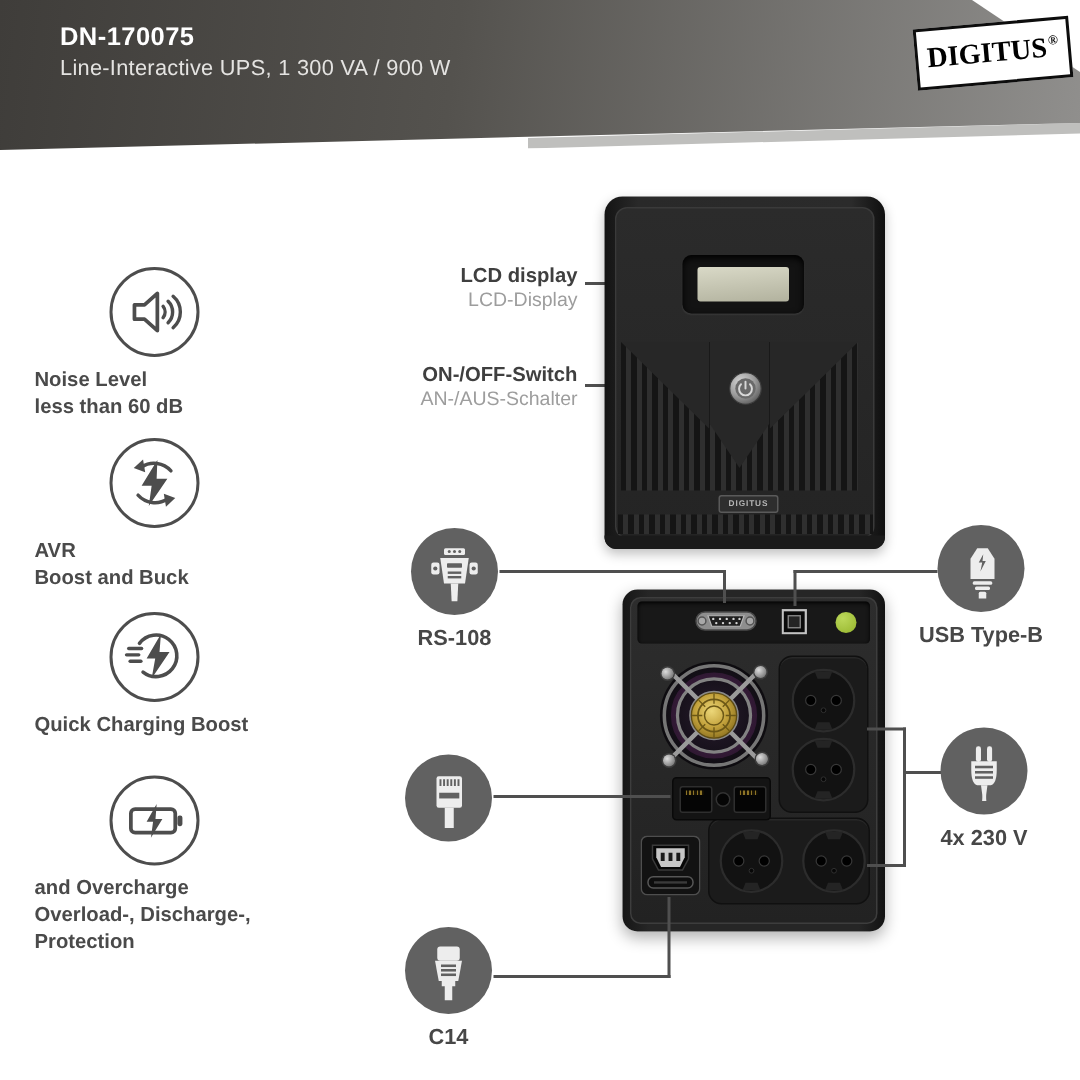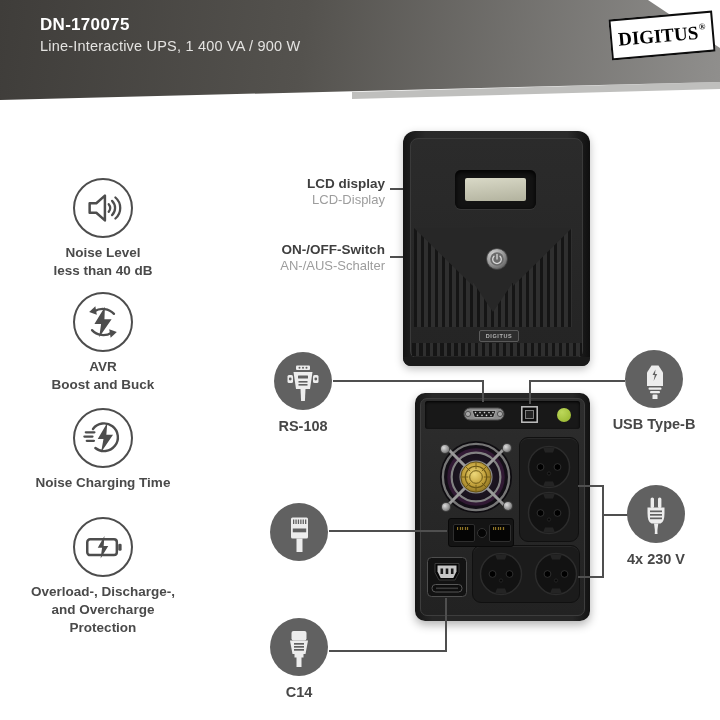--- a/index.html
+++ b/index.html
@@ -14,21 +14,21 @@
     background:linear-gradient(97deg,#3f3d3a 0%,#54524e 42%,#908f8d 100%);
     clip-path:polygon(0 0,648px 0,720px 48px,720px 82px,0 100px);}
   .model-title{left:40px;top:15px;font-size:17px;font-weight:bold;color:#ffffff;letter-spacing:.3px;}
   .model-subtitle{left:40px;top:38px;font-size:14.5px;color:#e4e3e1;letter-spacing:.2px;}
   .logo-box{left:610px;top:15px;width:100px;height:37px;background:#fff;border:2.5px solid #0d0d0d;
     transform:rotate(-5deg);display:flex;align-items:center;justify-content:center;
     font-family:"Liberation Serif", serif;font-weight:bold;font-size:19px;color:#000;}
   .logo-reg{font-size:9px;position:relative;top:-6px;margin-left:1px;}
 
   
-  .feature{position:absolute;left:23px;width:160px;text-align:center;}
+  .feature{position:absolute;left:23px;width:160px;text-align:left;}
   .feature-circle{width:60px;height:60px;margin:0 auto;border:2.5px solid #4d4d4d;border-radius:50%;
     box-sizing:border-box;display:flex;align-items:center;justify-content:center;background:#fff;}
   .feature-label{margin-top:6px;font-size:13.5px;font-weight:bold;color:#4a4a4a;line-height:1.32;}
 
   
   .callout{position:absolute;width:140px;text-align:center;}
   .callout-circle{width:58px;height:58px;margin:0 auto;background:#616161;border-radius:50%;
     display:flex;align-items:center;justify-content:center;}
   .callout-label{margin-top:7px;font-size:14.5px;font-weight:bold;color:#474747;line-height:1.3;}
   .fc{position:absolute;right:335px;text-align:right;}
@@ -106,39 +106,39 @@
         <circle cx="13.5" cy="22" r="3.4" fill="#000" stroke="#383838" stroke-width="0.8"></circle>
         <circle cx="30.5" cy="22" r="3.4" fill="#000" stroke="#383838" stroke-width="0.8"></circle>
         <circle cx="22" cy="28.5" r="1.6" fill="#070707" stroke="#333" stroke-width="0.6"></circle>
       </symbol>
     </defs>
   </svg>
 
   <div class="banner-strip"></div>
   <div class="banner">
     <div class="abs model-title">DN-170075</div>
-    <div class="abs model-subtitle">Line-Interactive UPS, 1 400 VA / 900 W</div>
+    <div class="abs model-subtitle">Line-Interactive UPS, 1 300 VA / 900 W</div>
   </div>
   <div class="abs logo-box">
     <span>DIGITUS</span>
       <span class="logo-reg">®</span>
   </div>
 
   <div class="feature" style="top:178px">
     <div class="feature-circle">
       <svg width="42" height="42" viewBox="0 0 44 44">
         <path d="M8 17 H15 L24 9 V35 L15 27 H8 Z" fill="none" stroke="#4d4d4d" stroke-width="2.6" stroke-linejoin="round"></path>
         <path d="M28 18 a6.5 6.5 0 0 1 0 8" fill="none" stroke="#4d4d4d" stroke-width="2.4" stroke-linecap="round"></path>
         <path d="M31.5 14.5 a10.5 10.5 0 0 1 0 15" fill="none" stroke="#4d4d4d" stroke-width="2.4" stroke-linecap="round"></path>
         <path d="M35 11 a14.5 14.5 0 0 1 0 22" fill="none" stroke="#4d4d4d" stroke-width="2.4" stroke-linecap="round"></path>
       </svg>
     </div>
     <div class="feature-label">
       <div>Noise Level</div>
-      <div>less than 40 dB</div>
+      <div>less than 60 dB</div>
     </div>
   </div>
 
   <div class="feature" style="top:292px">
     <div class="feature-circle">
       <svg width="42" height="42" viewBox="0 0 44 44">
         <path d="M24 6 L13 24 H20 L18 38 L31 19 H23.5 Z" fill="#4d4d4d"></path>
         <path d="M33.5 13.5 A16 16 0 0 0 13 10.8" fill="none" stroke="#4d4d4d" stroke-width="2.4" stroke-linecap="round"></path>
         <polygon points="14,5.5 15.5,14.5 7.5,11.5" fill="#4d4d4d"></polygon>
         <path d="M10.5 30.5 A16 16 0 0 0 31 33.2" fill="none" stroke="#4d4d4d" stroke-width="2.4" stroke-linecap="round"></path>
@@ -155,35 +155,35 @@
     <div class="feature-circle">
       <svg width="42" height="42" viewBox="0 0 44 44">
         <path d="M14 32.5 A14.5 14.5 0 1 0 11.5 12.5" fill="none" stroke="#4d4d4d" stroke-width="2.5" stroke-linecap="round"></path>
         <path d="M4 16 H13" stroke="#4d4d4d" stroke-width="2.4" stroke-linecap="round"></path>
         <path d="M2.5 20.5 H11" stroke="#4d4d4d" stroke-width="2.4" stroke-linecap="round"></path>
         <path d="M5 25 H12.5" stroke="#4d4d4d" stroke-width="2.4" stroke-linecap="round"></path>
         <path d="M26.5 6 L16.5 23 H22.5 L20 37 L32.5 18.5 H25.5 Z" fill="#4d4d4d"></path>
       </svg>
     </div>
     <div class="feature-label">
-      <div>Noise Charging Time</div>
+      <div>Quick Charging Boost</div>
     </div>
   </div>
 
   <div class="feature" style="top:517px">
     <div class="feature-circle">
       <svg width="42" height="42" viewBox="0 0 44 44">
         <rect x="5.5" y="14" width="31" height="16.5" rx="3" fill="none" stroke="#4d4d4d" stroke-width="2.6"></rect>
         <rect x="38" y="18.5" width="3.5" height="7.5" rx="1.5" fill="#4d4d4d"></rect>
         <path d="M23.5 10.5 L16.5 22.8 H21 L19.5 34 L27.5 21 H22.7 Z" fill="#4d4d4d"></path>
       </svg>
     </div>
     <div class="feature-label">
+      <div>and Overcharge</div>
       <div>Overload-, Discharge-,</div>
-      <div>and Overcharge</div>
       <div>Protection</div>
     </div>
   </div>
 
   <div class="fc" style="top:242px">
     <div class="fc-title">ON-/OFF-Switch</div>
     <div class="fc-sub">AN-/AUS-Schalter</div>
   </div>
   <div class="fc" style="top:176px">
     <div class="fc-title">LCD display</div>

